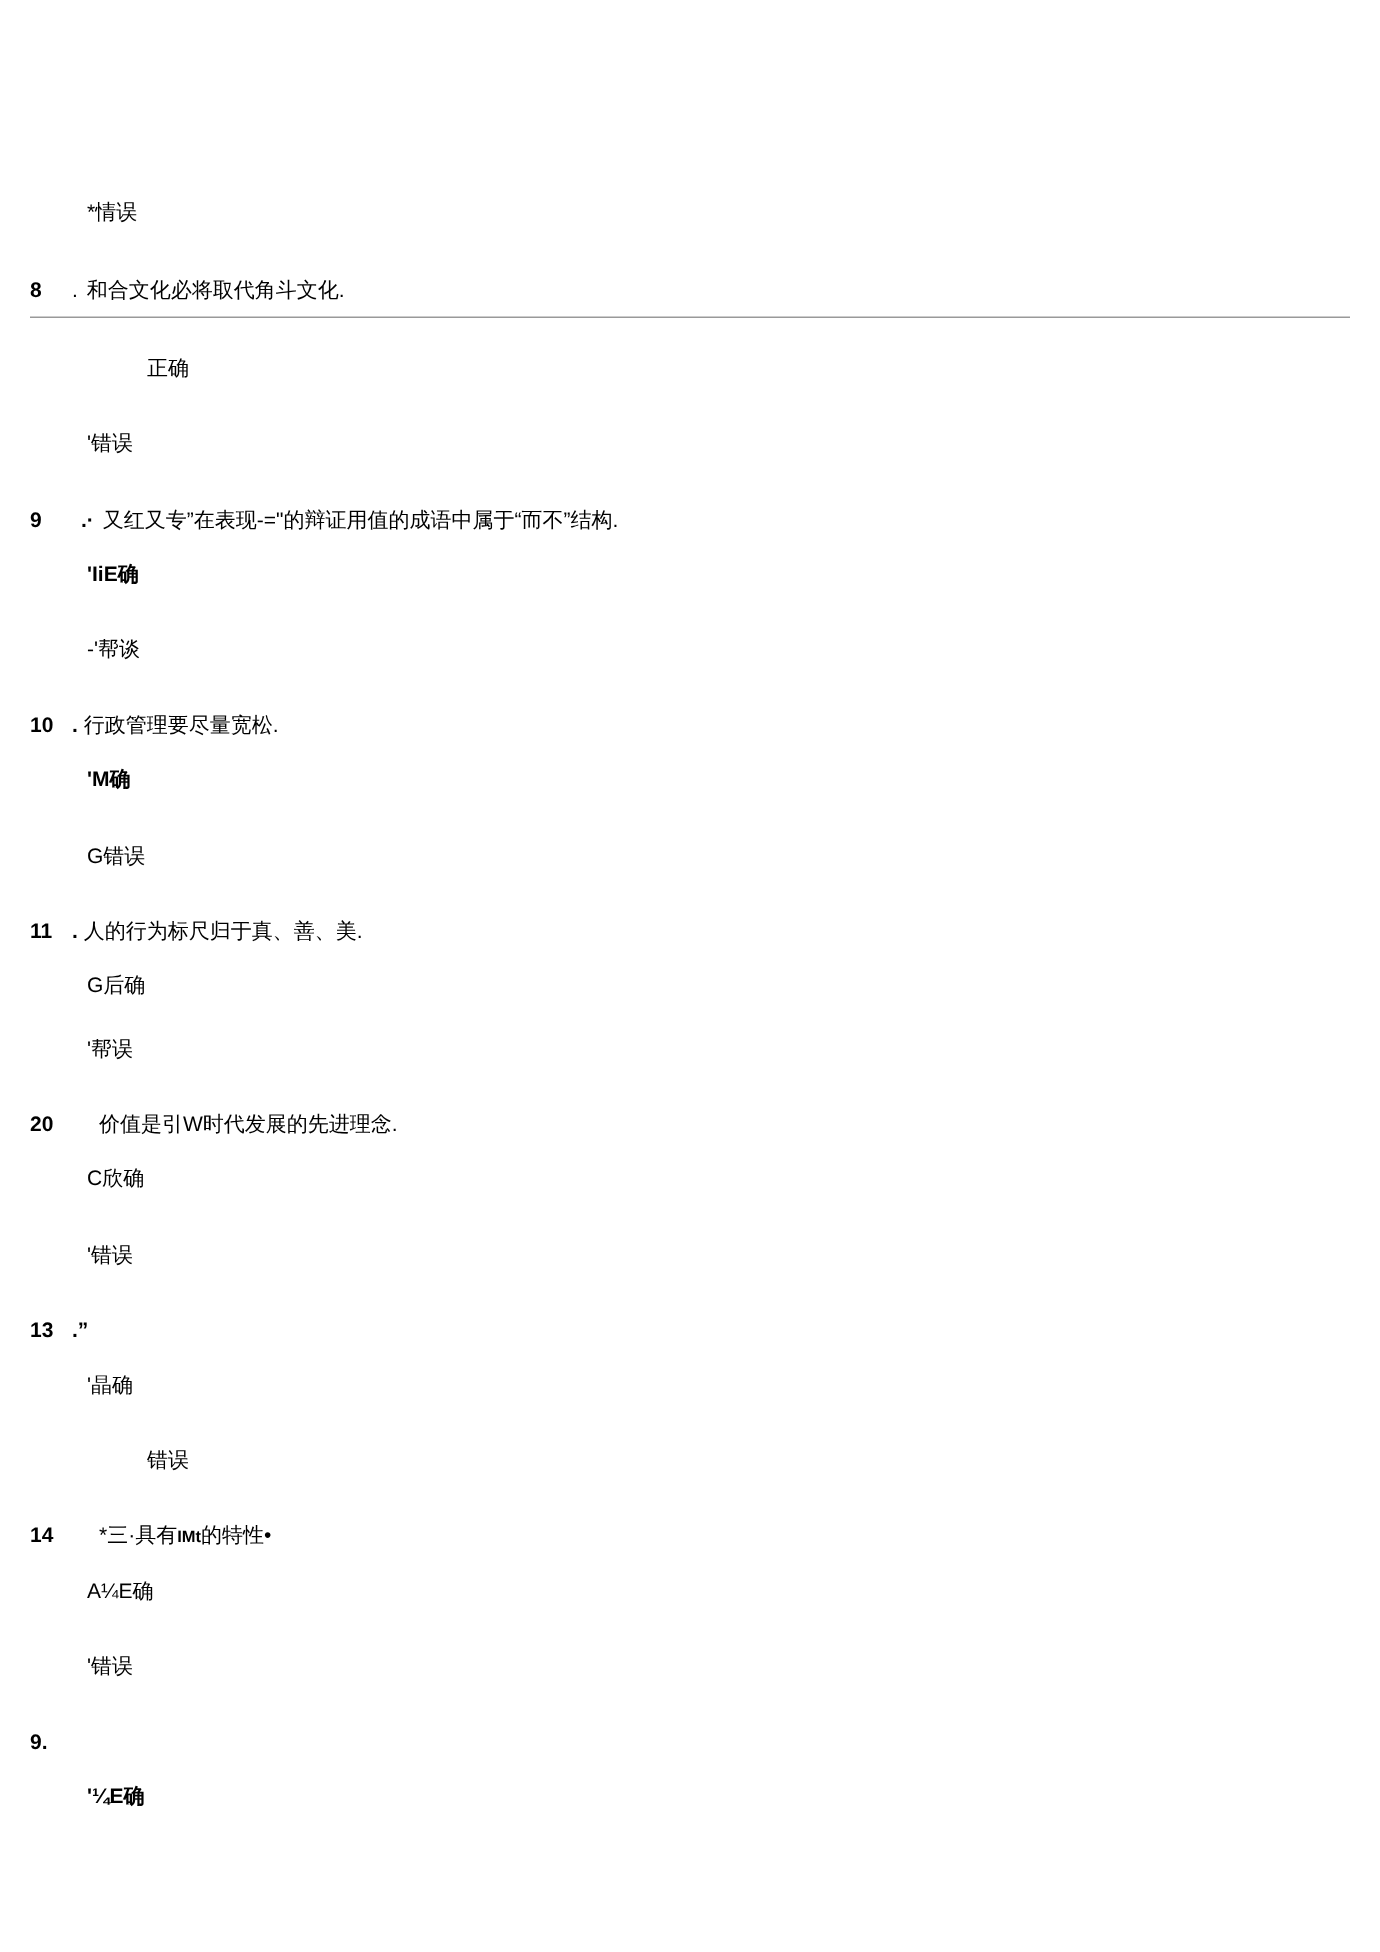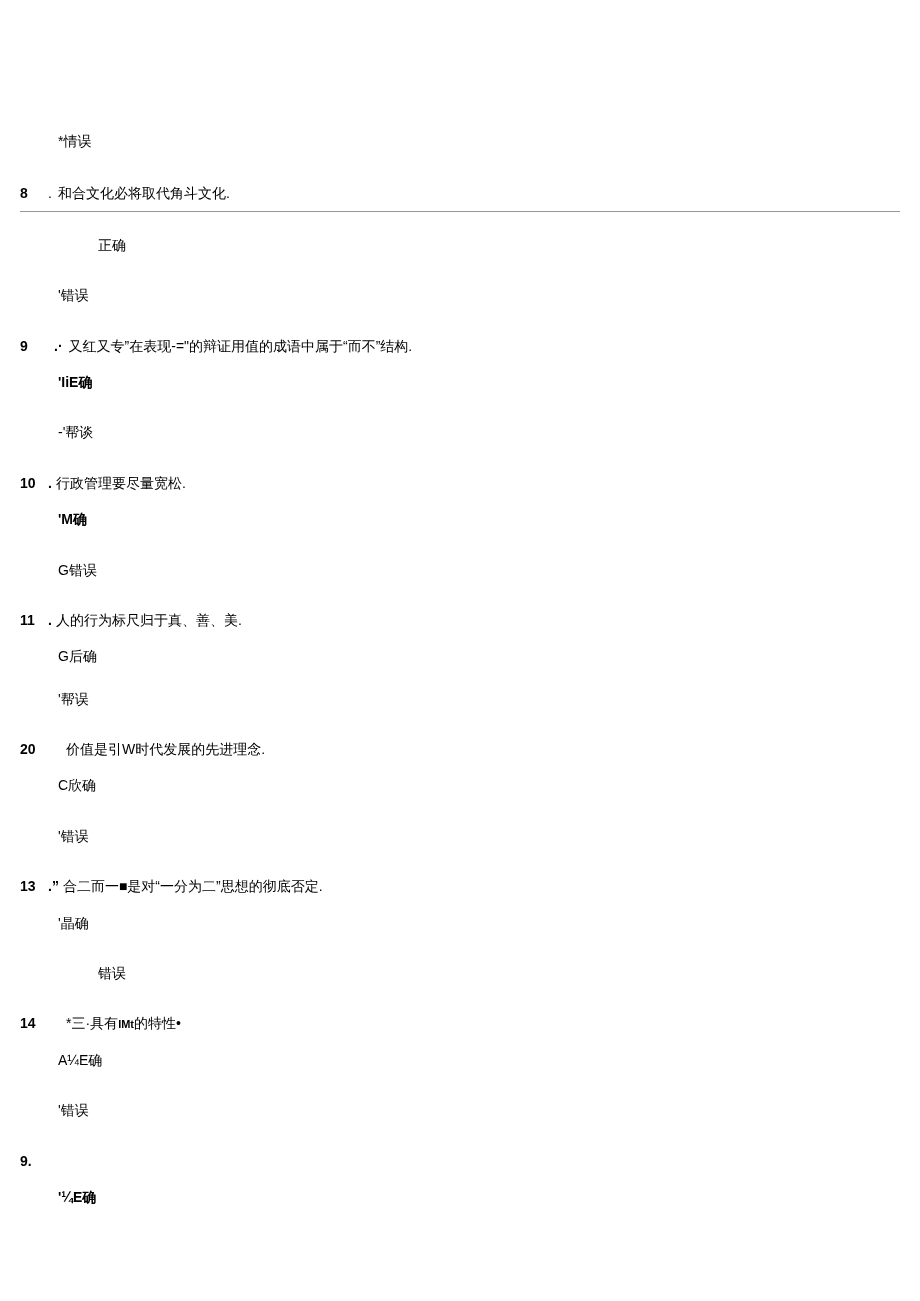--- a/index.html
+++ b/index.html
@@ -126,21 +126,20 @@
     <span class="q-text">价值是引W时代发展的先进理念.</span>
   </div>
 </div>
 <div class="answer">C欣确</div>
 <div class="answer">'错误</div>
 
 <div class="question-block">
   <div class="question-line">
     <span class="q-number">13</span>
     <span style="margin-right:4px;">.”</span>
-    <span class="q-text">合二而一■是对“一分为二”思想的彻底否定.</span>
   </div>
 </div>
 <div class="answer">'晶确</div>
 <div class="answer indent-more">错误</div>
 
 <div class="question-block">
   <div class="question-line">
     <span class="q-number">14</span>
     <span style="width:18px;"></span>
     <span class="q-text q14-text">

